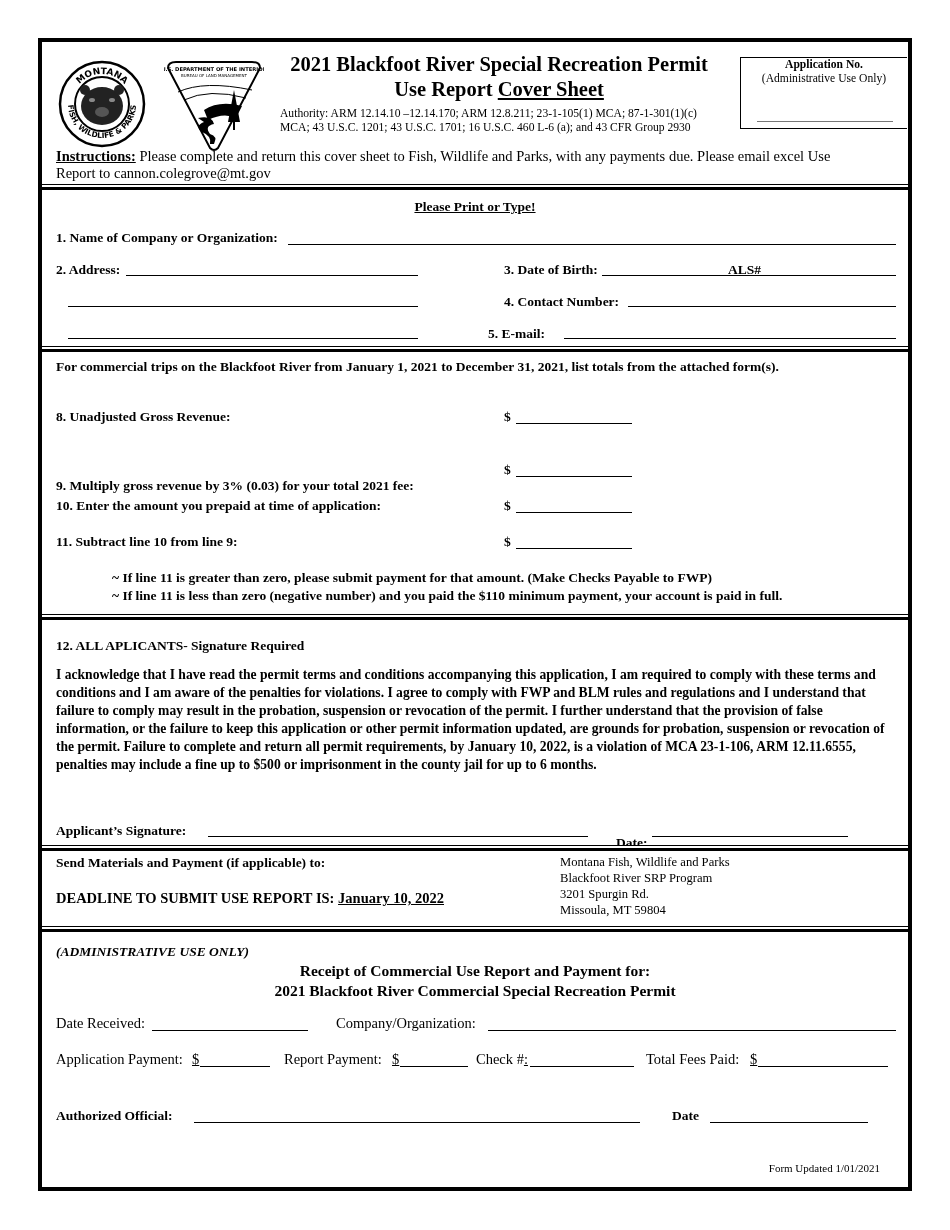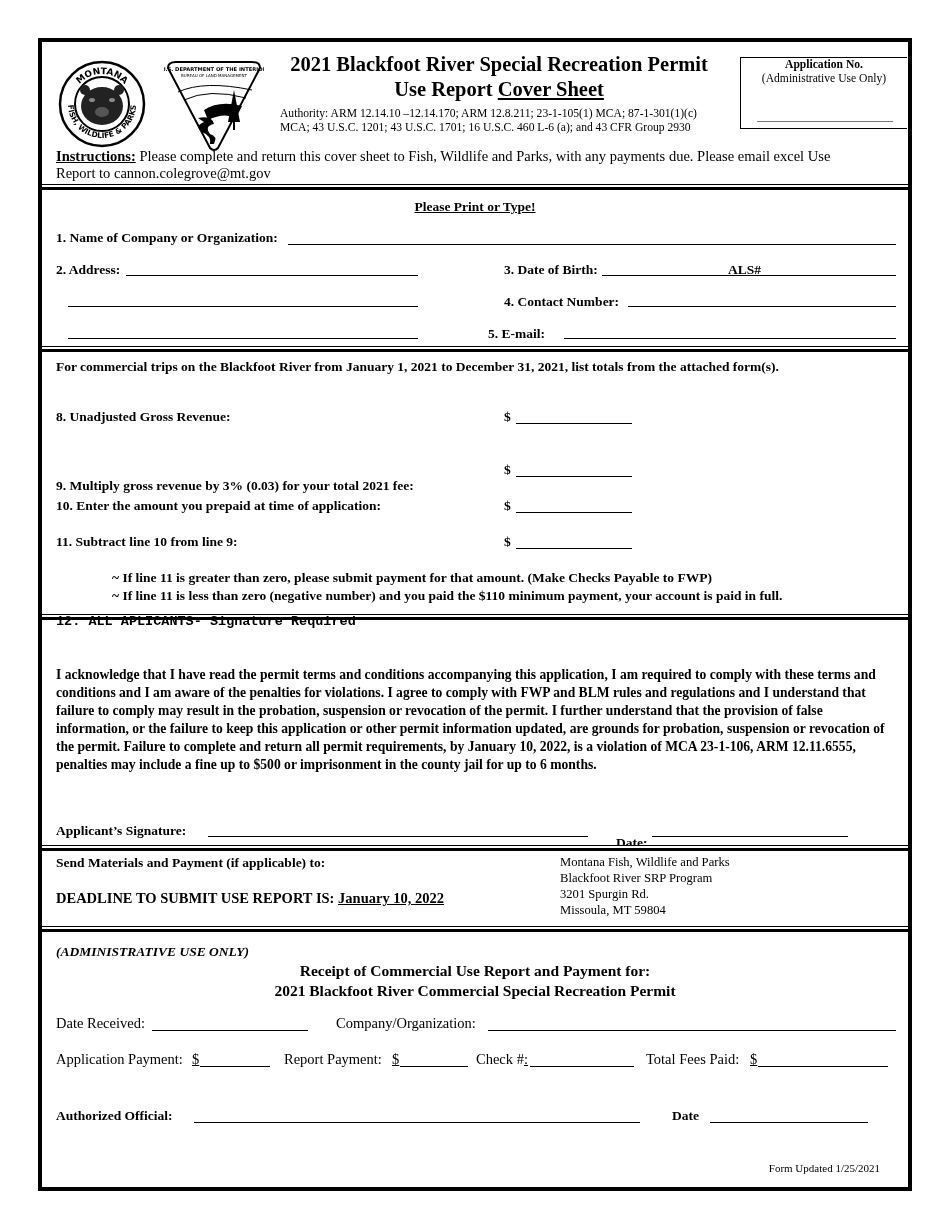--- a/index.html
+++ b/index.html
@@ -127,21 +127,21 @@
 
   <div class="lbl" style="left:14px; top:492px;text-align:right;">11. Subtract line 10 from line 9:</div>
   <div class="dollar" style="left:462px; top:492px;">$</div>
   <div class="line" style="left:474px; width:116px; top:506px;"></div>
 
   <div class="lbl" style="left:70px; top:528px;">~ If line 11 is greater than zero, please submit payment for that amount. (Make Checks Payable to FWP)</div>
   <div class="lbl" style="left:70px; top:546px;">~ If line 11 is less than zero (negative number) and you paid the $110 minimum payment, your account is paid in full.</div>
 
   <div class="divider" style="top:572px;"></div>
 
-  <div class="lbl" style="left:14px; top:572px;font-family:Liberation Mono, monospace;">12. ALL APLICANTS- Signature Required</div>
+  <div class="lbl" style="left:14px; top:596px;">12. ALL APLICANTS- Signature Required</div>
   <div class="para" style="left:14px; top:624px; width:838px;">I acknowledge that I have read the permit terms and conditions accompanying this application, I am required to comply with these terms and conditions and I am aware of the penalties for violations.  I agree to comply with FWP and BLM rules and regulations and I understand that failure to comply may result in the probation, suspension or revocation of the permit. I further understand that the provision of false information, or the failure to keep this application or other permit information updated, are grounds for probation, suspension or revocation of the permit. Failure to complete and return all permit requirements, by January 10, 2022, is a violation of MCA 23-1-106, ARM 12.11.6555, penalties may include a fine up to $500 or imprisonment in the county jail for up to 6 months.</div>
 
   <div class="lbl" style="left:14px; top:781px;">Applicant’s Signature:</div>
   <div class="line" style="left:166px; width:380px; top:794px;"></div>
   <div class="lbl" style="left:574px; top:781px;margin-top:12px;">Date:</div>
   <div class="line" style="left:610px; width:196px; top:794px;"></div>
 
   <div class="divider" style="top:803px;"></div>
 
   <div class="lbl" style="left:14px; top:813px;">Send Materials and Payment (if applicable) to:</div>
@@ -179,14 +179,14 @@
 
   <div class="reg" style="left:604px; top:1009px;">Total Fees Paid: </div>
   <div class="reg u" style="left:708px; top:1009px;">$</div>
   <div class="line thin" style="left:716px; width:130px; top:1024px;"></div>
 
   <div class="lbl" style="left:14px; top:1066px;">Authorized Official:</div>
   <div class="line" style="left:152px; width:446px; top:1080px;"></div>
   <div class="lbl" style="left:630px; top:1066px;">Date</div>
   <div class="line thin" style="left:668px; width:158px; top:1080px;"></div>
 
-  <div class="footnote" style="top:1120px;">Form Updated 1/25/2021</div>
+  <div class="footnote" style="top:1120px;">Form Updated 1/01/2021</div>
 </div>
 
 </body></html>

